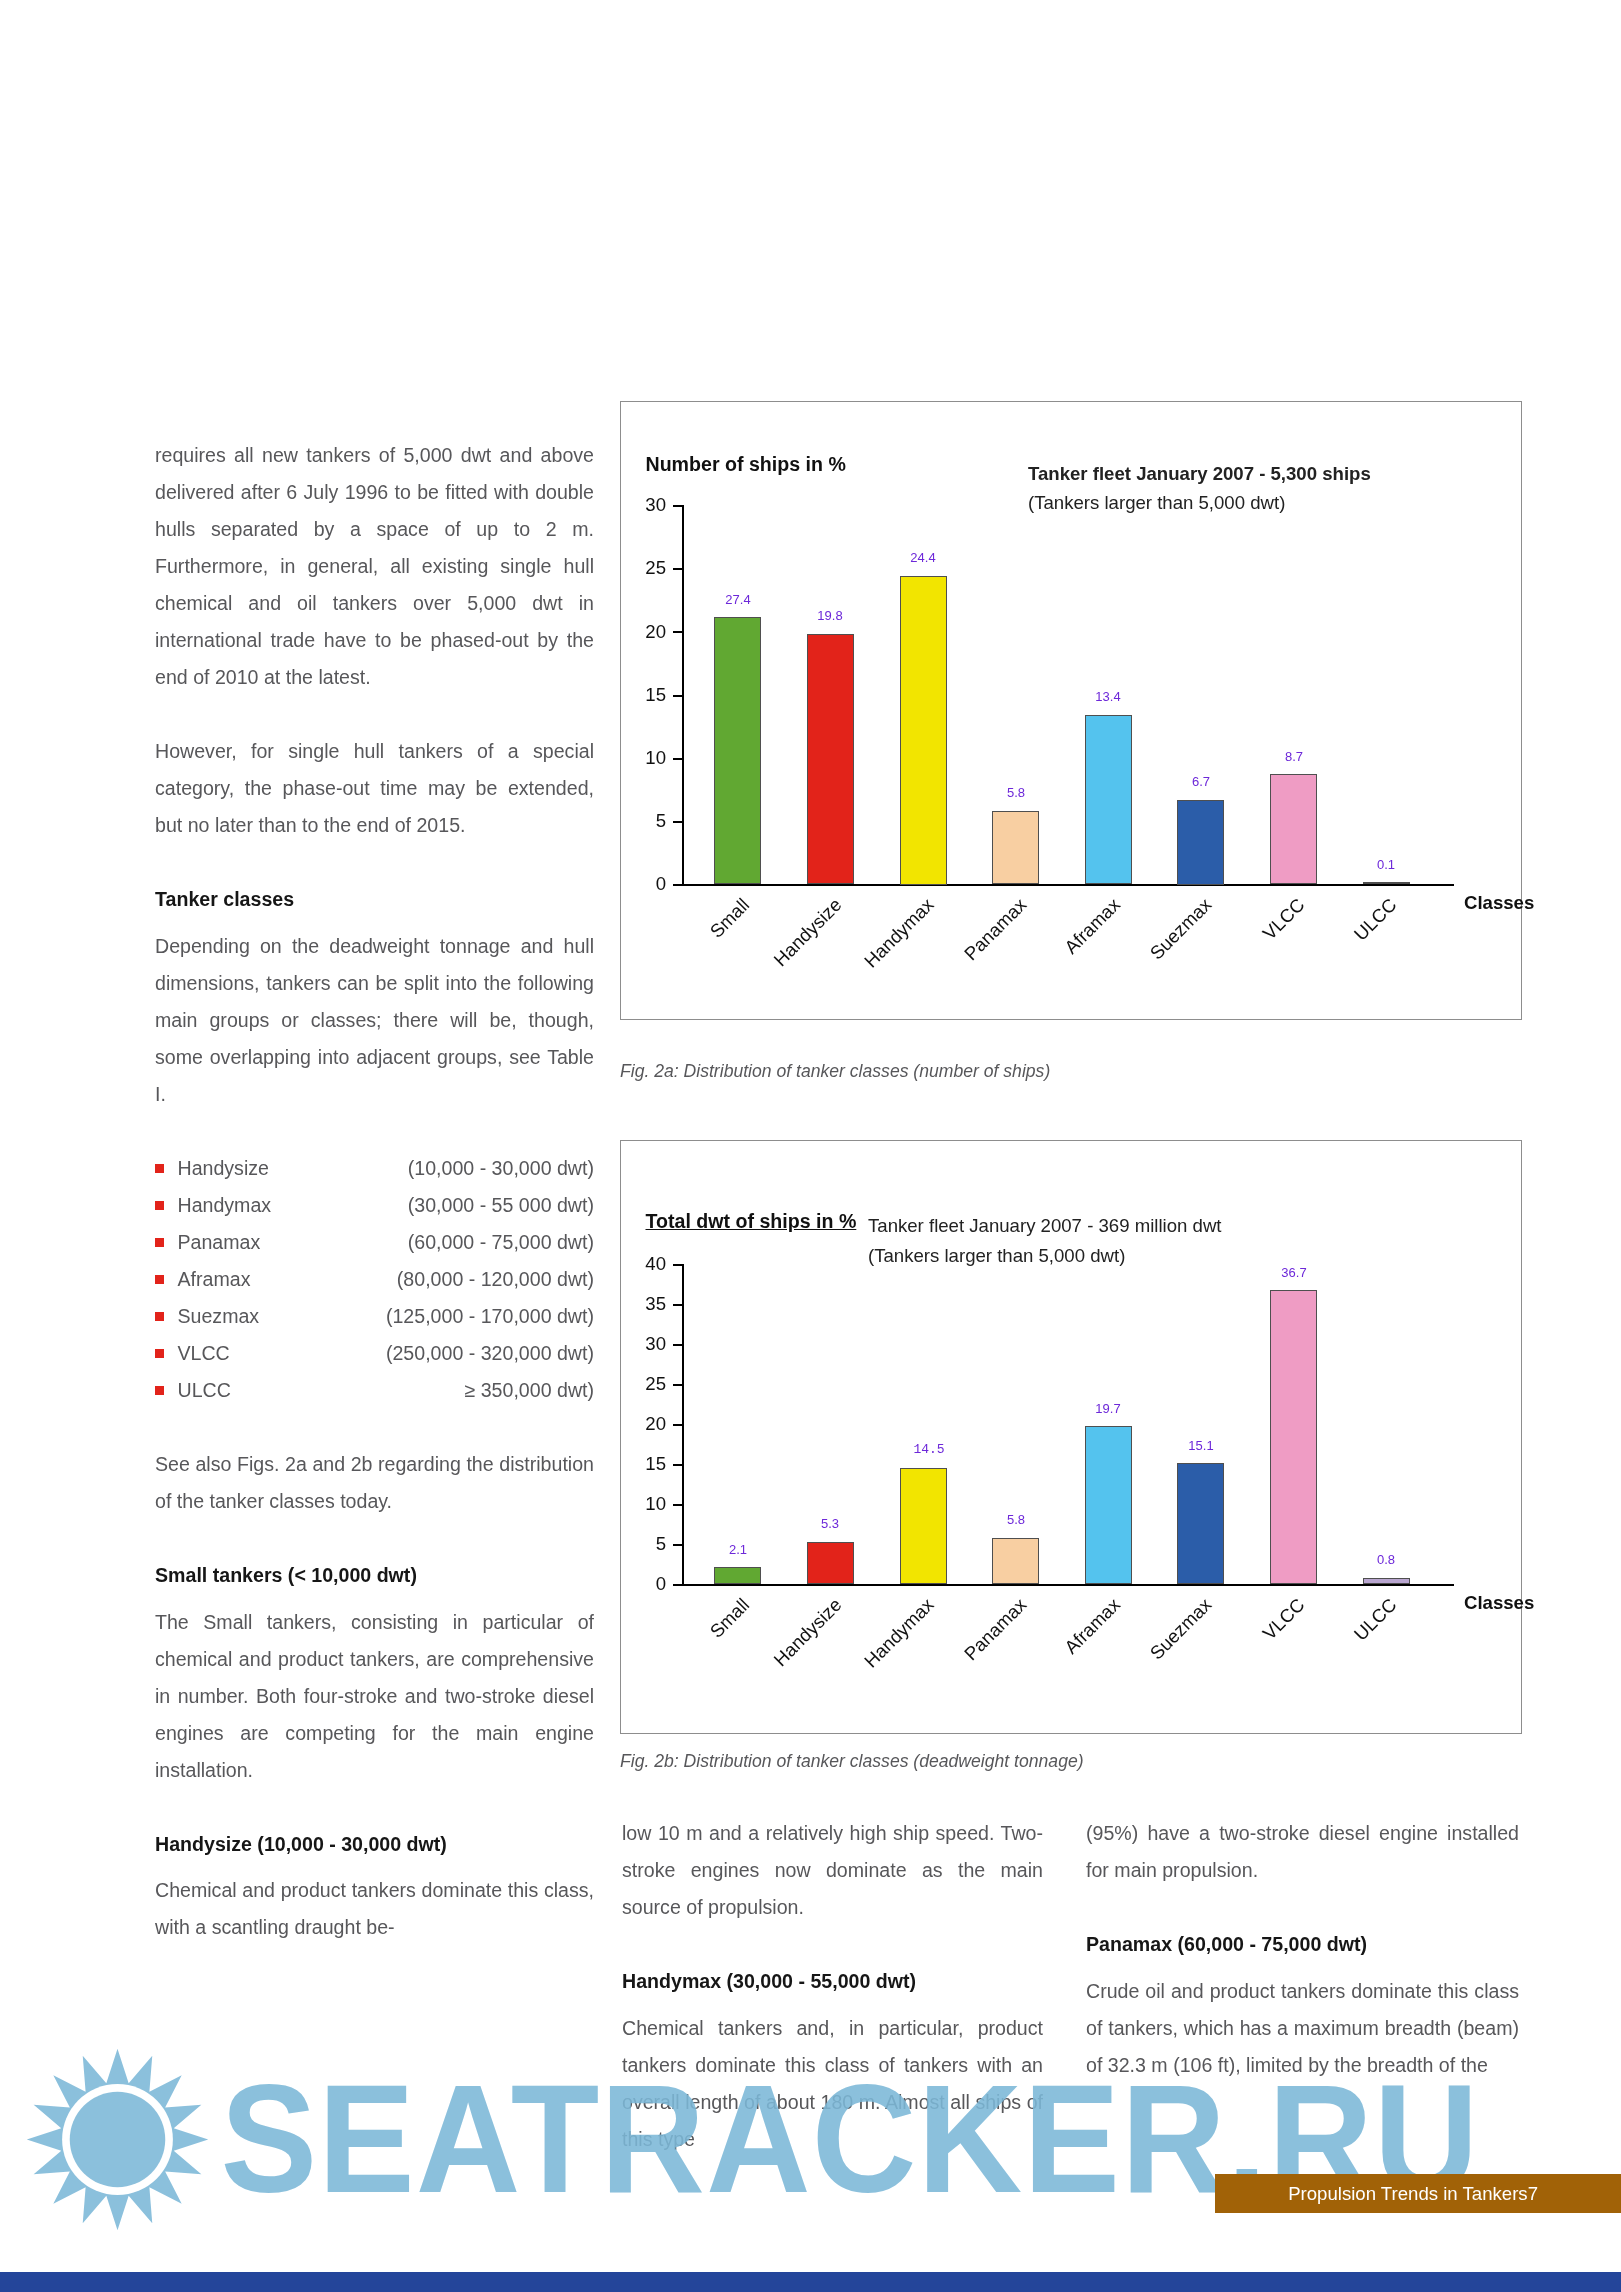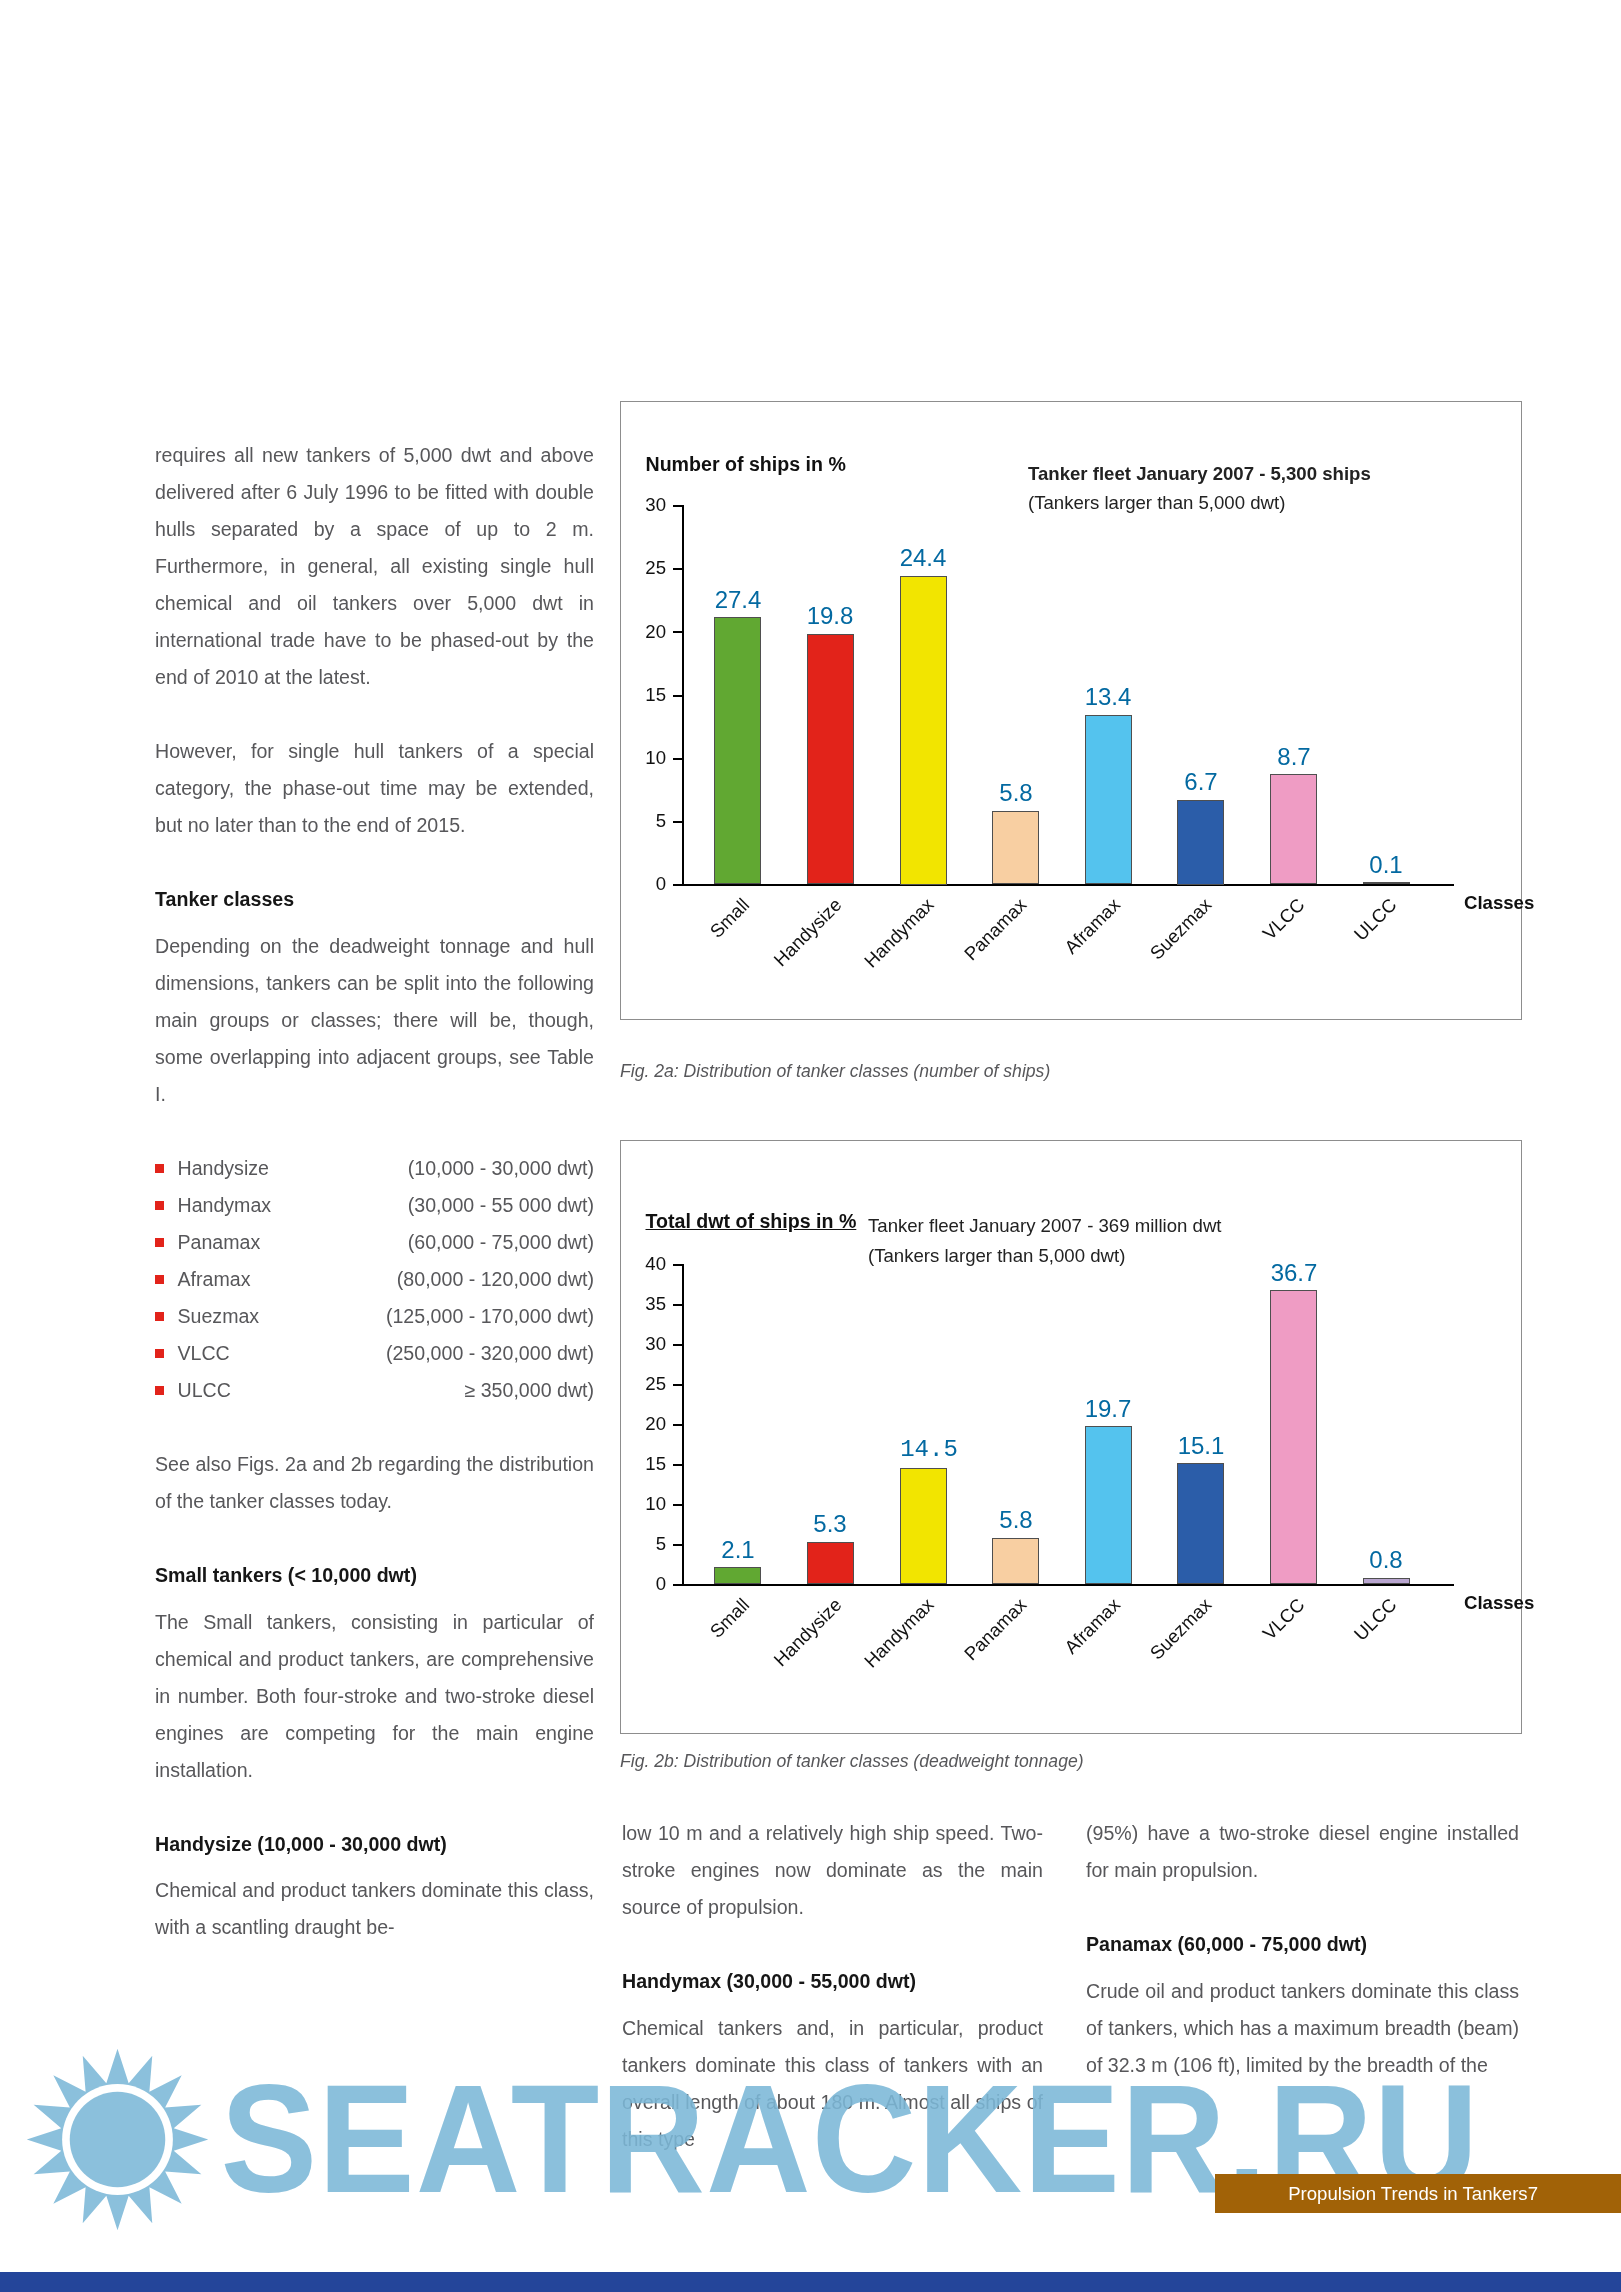--- a/index.html
+++ b/index.html
@@ -18,21 +18,21 @@
   .bullet{width:8.8px;height:8.8px;background:#e2231a;flex:0 0 8.8px;}
   .bname{margin-left:13.7px;}
   .brange{margin-left:auto;}
 
   .chart-box{position:absolute;background:#ffffff;border:1px solid #8d8d8d;}
   .c-title{position:absolute;font-weight:bold;font-size:19.6px;color:#111;white-space:nowrap;}
   .c-ann{position:absolute;font-size:18.6px;color:#222;white-space:nowrap;}
   .c-line{position:absolute;background:#000;}
   .c-ticklabel{position:absolute;font-size:18.6px;color:#111;text-align:right;line-height:23.5px;}
   .c-bar{position:absolute;border:1px solid #4f4f4f;box-sizing:border-box;}
-  .c-val{position:absolute;font-size:24px;color:#0369a1;text-align:center;line-height:23.5px;}
+  .c-val{position:absolute;font-size:13px;color:#6d28d9;text-align:center;line-height:23.5px;}
   .c-cat{position:absolute;font-size:18.6px;color:#111;white-space:nowrap;transform:rotate(-45deg);transform-origin:100% 0;line-height:21.6px;}
   .c-classes{position:absolute;font-weight:bold;font-size:18.6px;color:#111;white-space:nowrap;}
   .caption{position:absolute;font-style:italic;font-size:17.6px;color:#57575a;}
 
   .watermark{position:absolute;left:21.6px;top:2044px;width:1598px;display:flex;align-items:center;opacity:0.88;pointer-events:none;}
   .wm-text{font-size:145px;font-weight:bold;color:#7cb8d8;letter-spacing:1px;white-space:nowrap;margin-left:7.8px;transform:scaleY(1.06);}
   .footer-band{position:absolute;left:1215px;top:2174px;width:406px;height:39px;background:#a16207;display:flex;align-items:center;justify-content:center;padding:0 25.5px 0 15.7px;box-sizing:border-box;color:#ffffff;font-size:18.6px;}
   .bottom-bar{position:absolute;left:0;top:2272px;width:1621px;height:20.6px;background:#24459a;}
 </style>
 </head>

